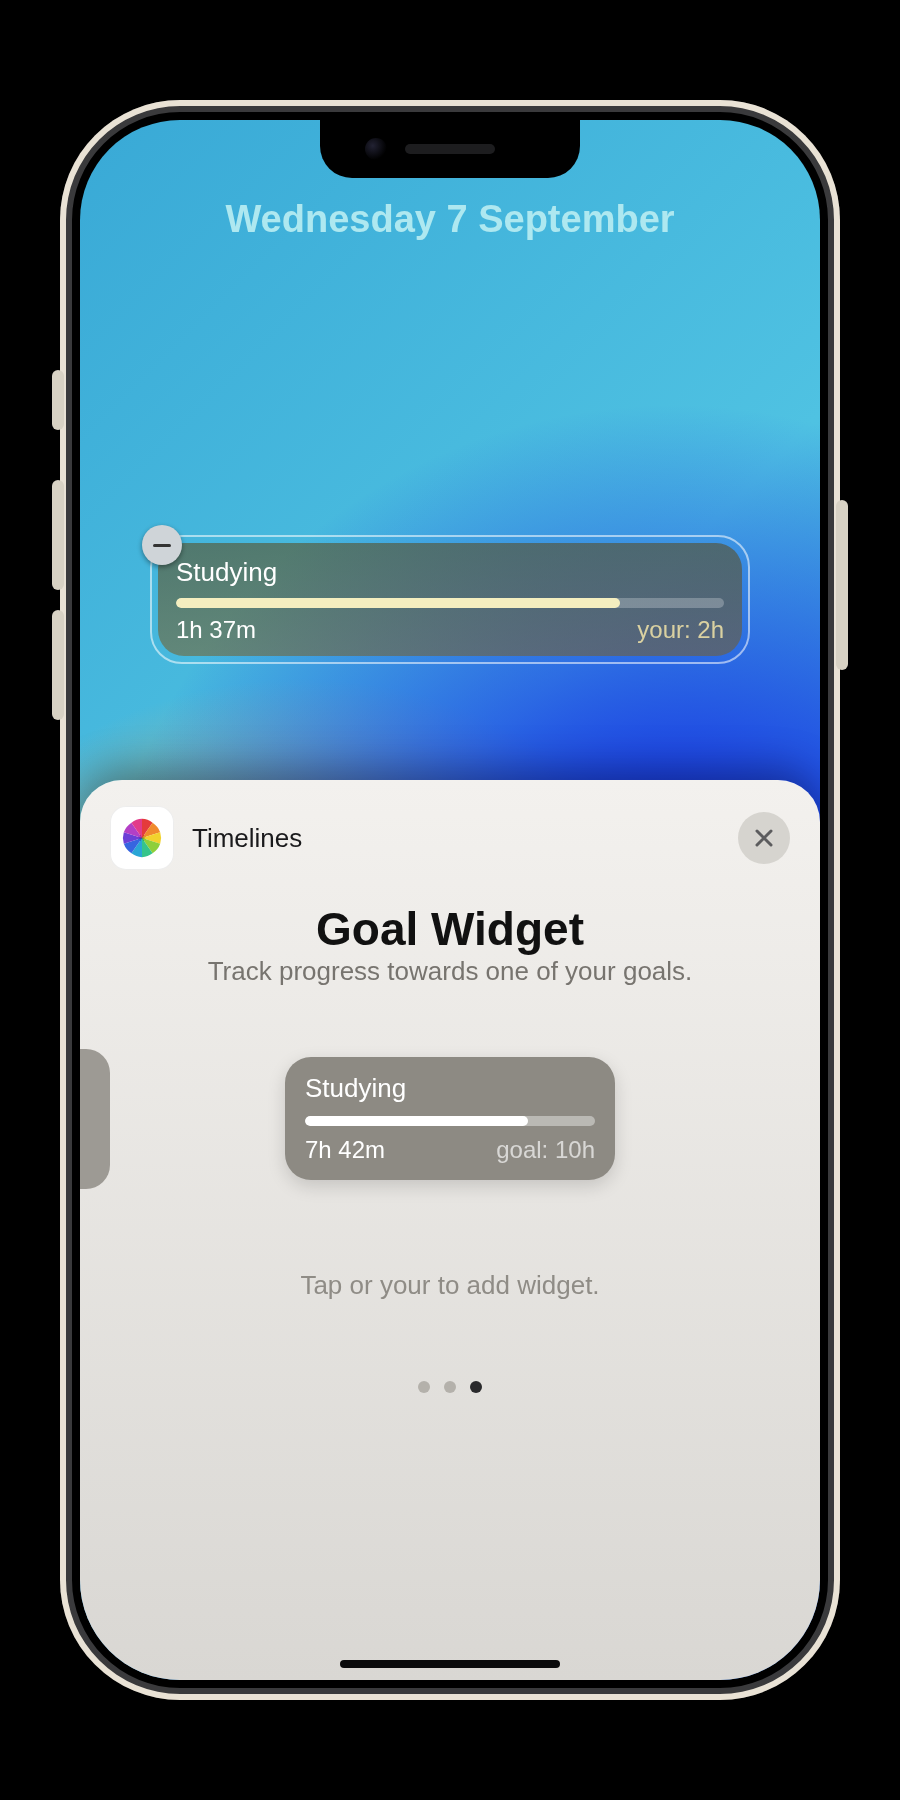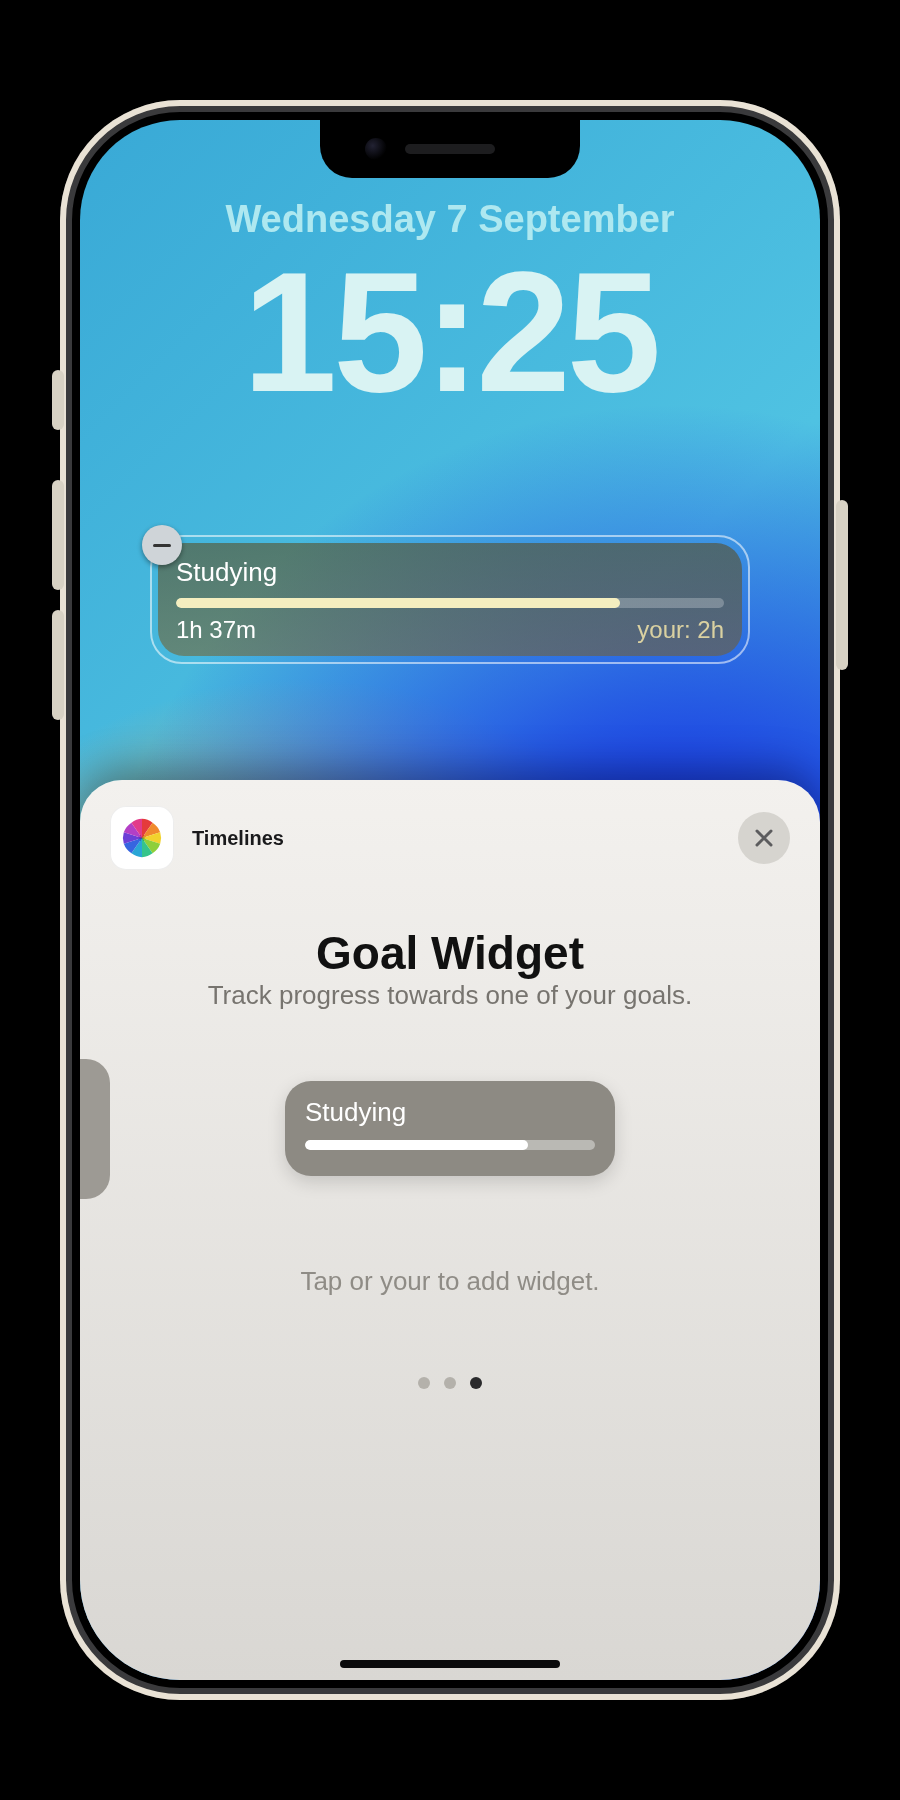--- a/index.html
+++ b/index.html
@@ -120,30 +120,30 @@
     padding: 26px 30px 30px;
     display:flex; flex-direction:column; align-items:center;
   }
   .sheet-header { width:100%; display:flex; align-items:center; gap:18px; }
   .appicon {
     width:64px; height:64px; border-radius:16px; background:#fff;
     display:flex; align-items:center; justify-content:center;
     box-shadow: inset 0 0 0 1px rgba(0,0,0,.07);
   }
   .appicon svg { width:46px; height:46px; }
-  .appname { font-size:20px; font-weight:700; color:#1a1a1c; }
+  .appname { font-size:26px; font-weight:400; color:#1a1a1c; }
   .close {
     margin-left:auto;
     width:52px; height:52px; border-radius:50%;
     background:#d6d4cf; display:flex; align-items:center; justify-content:center;
     color:#5c5c5e;
   }
   .close svg{ width:24px; height:24px; }
 
-  .sheet-title { font-size:46px; font-weight:700; color:#111; margin-top:56px; }
+  .sheet-title { font-size:46px; font-weight:700; color:#111; margin-top:32px; }
   .sheet-sub   { font-size:26px; color:#77746f; margin-top:0; text-align:center; padding:0 10px; }
 
   .preview-wrap {
     margin-top: 70px;
     width:100%;
     display:flex; align-items:center; justify-content:center; position:relative;
   }
   .prev-peek {
     position:absolute; left:-32px; width:32px; height:140px;
     background:#9d9a94; border-radius:0 24px 24px 0;
@@ -178,21 +178,20 @@
   <div class="btn-power"></div>
 
   <div class="screen">
     <div class="notch">
       <div class="cam"></div>
       <div class="speaker"></div>
     </div>
 
     <div class="lock-top">
       <div class="date">Wednesday 7 September</div>
-      <div class="clock">15:25</div>
     </div>
 
     <div class="widget-row">
 
       <div class="lswidget study">
         <div class="minus"></div>
         <div class="title">Studying</div>
         <div class="bar">
             <i style="width:81%"></i>
           </div>
@@ -236,20 +235,24 @@
       <div class="sheet-title">Goal Widget</div>
       <div class="sheet-sub">Track progress towards one of your goals.</div>
 
       <div class="preview-wrap">
         <div class="prev-peek"></div>
         <div class="preview">
           <div class="title">Studying</div>
           <div class="bar">
               <i style="width:77%"></i>
             </div>
+          <div class="row2">
+            <span class="elapsed">7h 42m</span>
+            <span class="goal">goal: 10h</span>
+          </div>
         </div>
       </div>
 
       <div class="hint">Tap or your to add widget.</div>
 
       <div class="pager">
         <span></span>
         <span></span>
         <span class="active"></span>
       </div>

